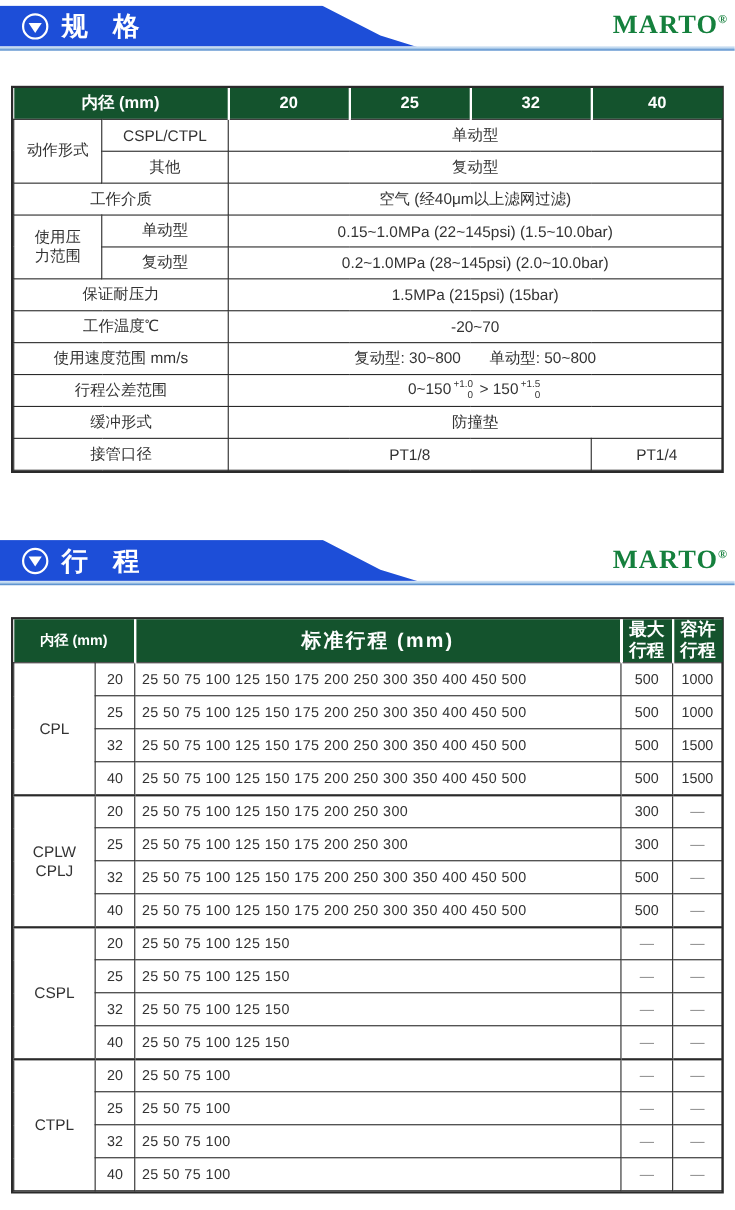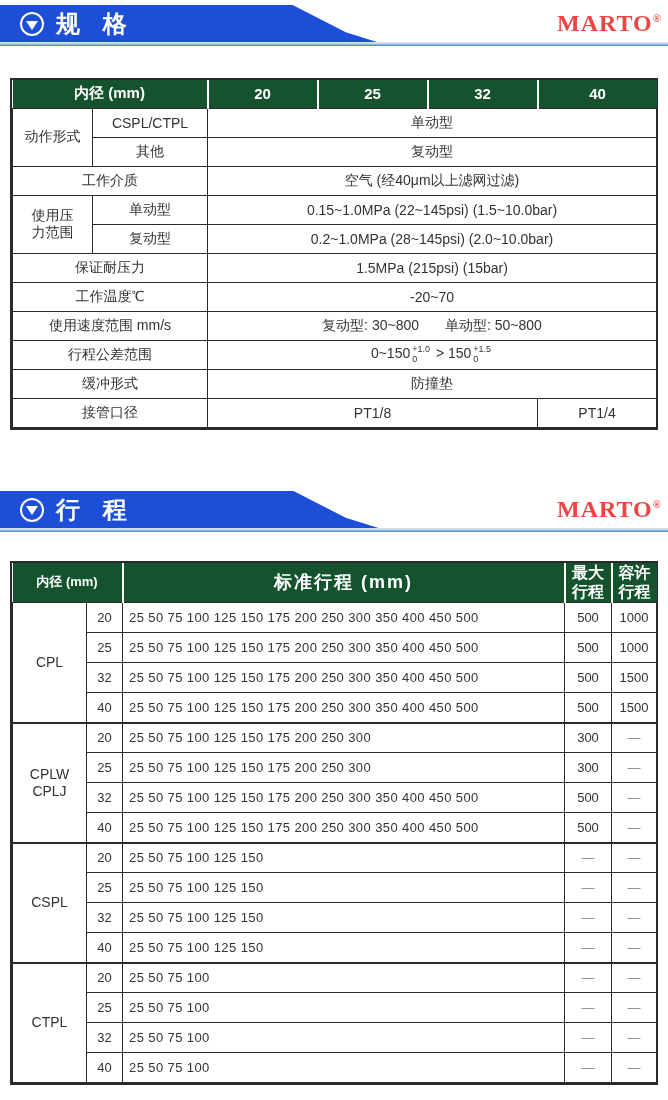--- a/index.html
+++ b/index.html
@@ -27,21 +27,21 @@
     border-left:6px solid transparent; border-right:6px solid transparent;
     border-top:9px solid #ffffff;
   }
   .sec-title {
     color:#fff; font-size:24px; font-weight:bold; letter-spacing:8px;
     margin-left:12px; white-space:nowrap;
   }
   .brand {
     position:absolute; right:6px; top:11px;
     font-family:"Liberation Serif", serif; font-weight:bold;
-    font-size:24px; color:#ef4444; letter-spacing:1px; line-height:1;
+    font-size:24px; color:#15803d; letter-spacing:1px; line-height:1;
   }
   .brand sup { font-size:11px; vertical-align:super; }
 
   
   .tbl-wrap { margin:0 10px; border:2px solid #2a2a2a; background:#fff; }
   table { width:100%; border-collapse:collapse; table-layout:fixed; }
   td, th { border:1px solid #2a2a2a; text-align:center; padding:0 4px; overflow:hidden; }
   thead th {
     background:#14532d; color:#fff; font-weight:bold;
     border:none; border-left:2px solid #ffffff;
@@ -50,21 +50,21 @@
 
   
   .spec-wrap { margin-top:31px; }
   .spec thead th { height:28px; font-size:15px; }
   .spec tbody td { height:29px; font-size:14px; }
   .spec .lbl { font-weight:normal; }
   .two-line { line-height:1.2; display:block; }
 
   .tolfrac {
     display:inline-flex; flex-direction:column; vertical-align:middle;
-    font-size:9px; line-height:1.05; text-align:left; margin:0 2px;
+    font-size:9px; line-height:1.05; text-align:right; margin:0 2px;
   }
   .speed-gap { display:inline-block; width:26px; }
 
   
   .stroke-wrap { margin-top:56px; }
   .stroke-tbl-wrap { margin-top:28px; }
   .stroke thead th { height:40px; }
   .stroke thead .h-bore { font-size:13px; }
   .stroke thead .h-std { font-size:18px; letter-spacing:2px; }
   .stroke thead .h-small { font-size:16px; line-height:1.2; }

